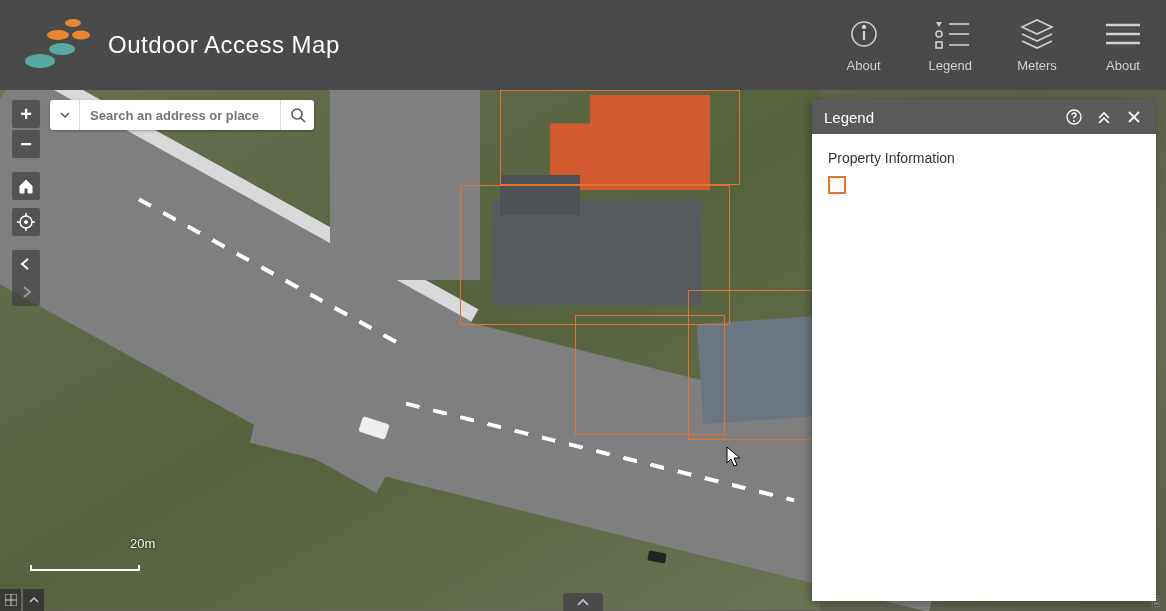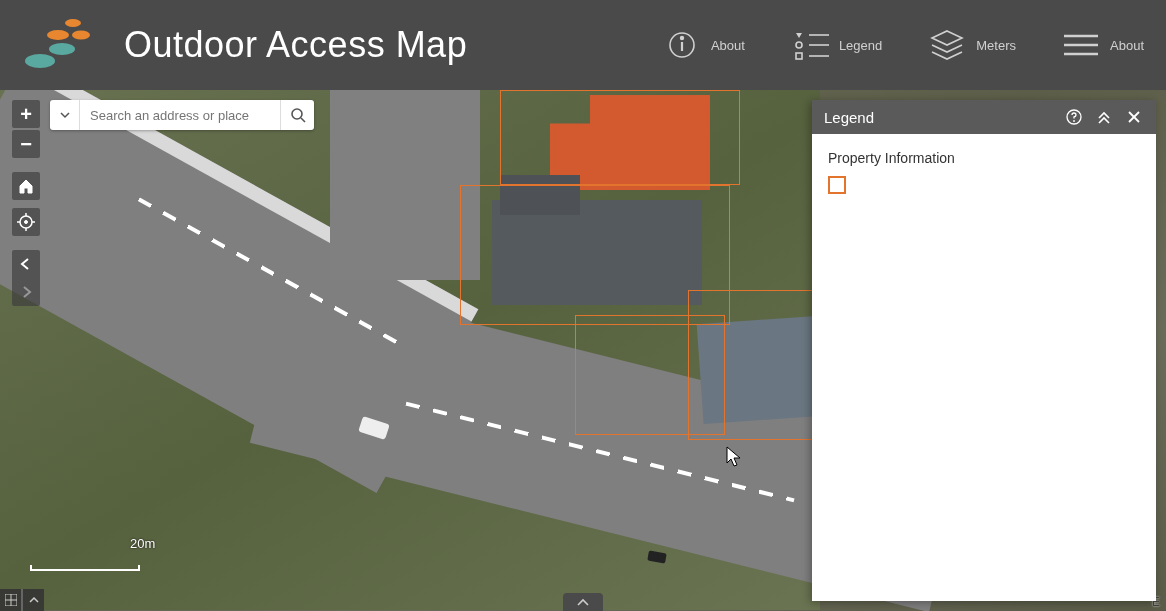--- a/index.html
+++ b/index.html
@@ -3,23 +3,23 @@
 <meta charset="utf-8">
 <style>
   * { box-sizing: border-box; margin: 0; padding: 0; }
   html, body { width: 1166px; height: 611px; font-family: "Helvetica Neue", Arial, sans-serif; overflow: hidden; }
   body { position: relative; background: #7a7a6a; }
 
   
   .header { position: absolute; top: 0; left: 0; right: 0; height: 90px; background: #4a4a4a; display: flex; align-items: center; padding: 0 22px; color: #fff; }
   .logo { display: flex; align-items: center; gap: 16px; }
   .logo-mark { width: 70px; height: 60px; position: relative; }
-  .logo-text { font-size: 36px; font-weight: 400; letter-spacing: 0.5px; margin-left: 16px; }
+  .logo-text { font-size: 24px; font-weight: 400; letter-spacing: 0.5px; }
   .nav { margin-left: auto; display: flex; gap: 44px; align-items: flex-start; }
-  .nav-item { display: flex; align-items: center; gap: 8px; cursor: pointer; color: #d0d0d0; font-size: 13px; }
+  .nav-item { display: flex; flex-direction: column; align-items: center; gap: 8px; cursor: pointer; color: #d0d0d0; font-size: 13px; }
   .nav-item svg { width: 42px; height: 32px; stroke: #d0d0d0; fill: none; stroke-width: 1.6; }
 
   
   .map { position: absolute; top: 90px; left: 0; right: 0; bottom: 0; background: linear-gradient(160deg,#6e705a 0%,#5c5e49 40%,#6a6b59 70%,#5a5c48 100%); overflow: hidden; }
   .road { position:absolute; background:#7d7d7d; }
   .grass { position:absolute; background:#4c5a33; }
   .roof { position:absolute; }
   .prop { position:absolute; border:1px solid #e2742e; background:transparent; }
 
   
@@ -29,21 +29,21 @@
   .zoom.in { top: 100px; }
   .zoom.out { top: 130px; }
   .home { left: 12px; top: 172px; width: 28px; height: 28px; }
   .locate { left: 12px; top: 208px; width: 28px; height: 28px; }
   .extent { left: 12px; top: 250px; width: 28px; height: 56px; flex-direction: column; }
   .extent div { height: 28px; display:flex; align-items:center; justify-content:center; }
 
   
   .search { position: absolute; top: 100px; left: 50px; height: 30px; display: flex; background: #fff; border-radius: 3px; overflow: hidden; box-shadow: 0 1px 3px rgba(0,0,0,0.3); }
   .search .dd { width: 30px; display:flex; align-items:center; justify-content:center; border-right:1px solid #ddd; cursor:pointer; }
-  .search input { border: none; outline: none; width: 200px; padding: 0 10px; font-size: 13px; color:#701a75; }
+  .search input { border: none; outline: none; width: 200px; padding: 0 10px; font-size: 13px; color:#701a75;font-weight:bold; }
   .search .go { width: 34px; display:flex; align-items:center; justify-content:center; border-left:1px solid #ddd; cursor:pointer; }
 
   
   .scalebar { position: absolute; left: 30px; bottom: 40px; color: #fff; font-size: 13px; text-shadow: 0 0 2px #000; }
   .scalebar .line { width: 110px; border-left:2px solid #fff; border-right:2px solid #fff; border-bottom:2px solid #fff; height:6px; }
   .scalebar .lbl { position: relative; top: -14px; left: 100px; }
 
   
   .coord { position: absolute; left: 0; bottom: 0; height: 22px; background: rgba(50,50,50,0.85); color: #fff; font-size: 11px; display: flex; align-items: center; }
   .coord .t { width: 22px; height:22px; display:flex; align-items:center; justify-content:center; border-right:1px solid #666; cursor:pointer;}

